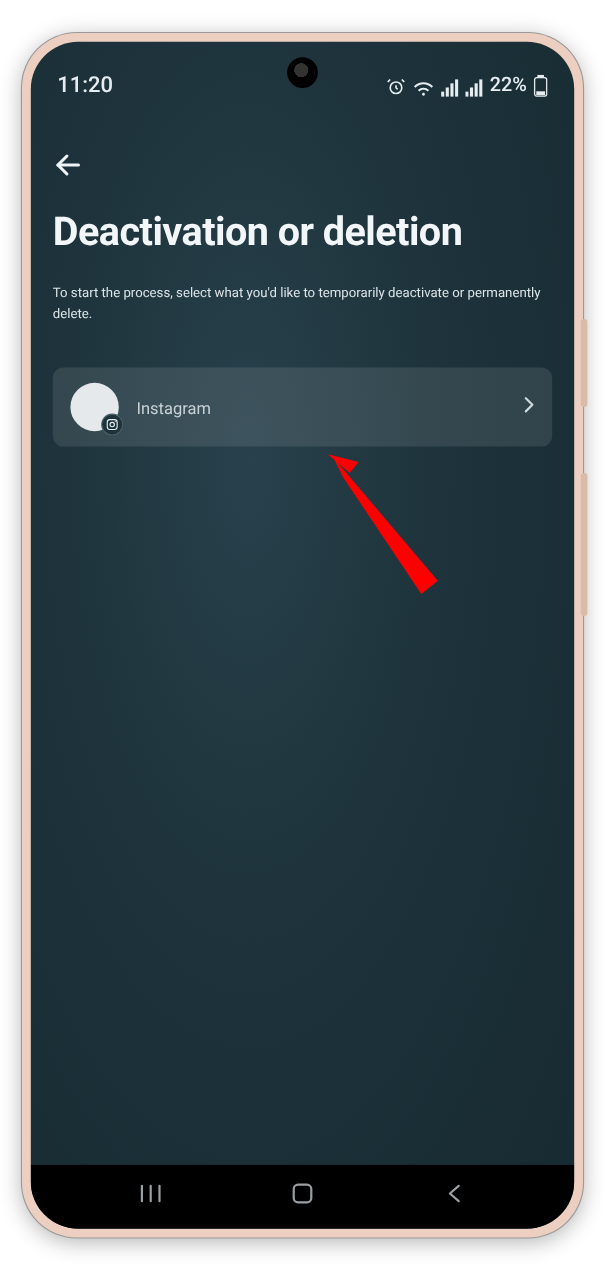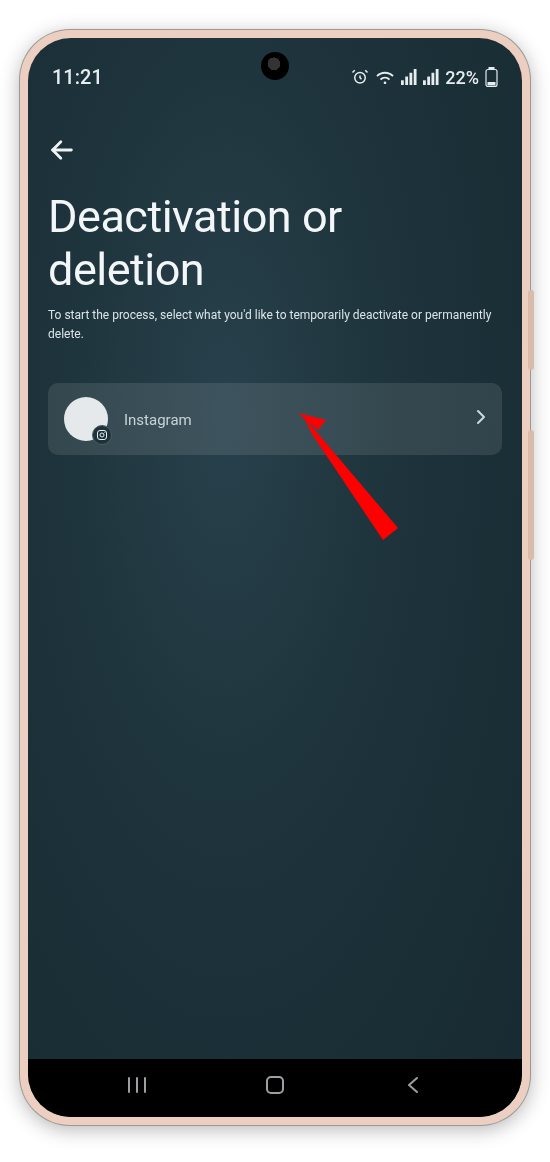--- a/index.html
+++ b/index.html
@@ -42,25 +42,25 @@
       border: 3px solid #000;
       z-index: 5;
     }
     .status-bar {
       position: absolute; top: 0; left: 0; right: 0;
       height: 60px;
       display: flex; justify-content: space-between; align-items: center;
       padding: 18px 24px 0;
       font-size: 20px; font-weight: 500; color: #e6edf0;
     }
-    .status-right { display: flex; align-items: center; gap: 6px; font-size: 18px; }
+    .status-right { display: flex; align-items: flex-end; gap: 6px; font-size: 18px; }
     .svg-ico { display:block; }
     .content { position: absolute; top: 70px; left: 0; right: 0; bottom: 64px; padding: 12px 20px 0; }
     .back-btn { width: 40px; height: 40px; display:flex; align-items:center; justify-content:flex-start; cursor:pointer; margin-top: 10px; margin-bottom: 20px; }
-    .page-title { font-size: 45px; font-weight: 400; color: #f2f6f8; letter-spacing: -0.5px; margin-bottom: 10px; }
+    .page-title { font-size: 36px; font-weight: 700; color: #f2f6f8; letter-spacing: -0.5px; margin-bottom: 25px; }
     .page-subtitle { font-size: 12px; line-height: 1.55; color: #dbe4e7; margin-bottom: 40px; }
     .account-card {
       display:flex; align-items:center; gap:16px;
       padding: 14px 16px;
       border-radius: 10px;
       background: rgba(255,255,255,0.10);
       cursor: pointer;
       position: relative;
     }
     .avatar-wrap { position: relative; width: 44px; height: 44px; }
@@ -94,21 +94,21 @@
 <body>
 
 <div class="phone-frame">
   <div class="side-btn side-right-1"></div>
   <div class="side-btn side-right-2"></div>
 
   <div class="screen">
     <div class="camera-notch"></div>
 
     <div class="status-bar">
-      <span>11:21</span>
+      <span>11:20</span>
       <div class="status-right">
         <svg class="svg-ico" width="18" height="18" viewBox="0 0 24 24" fill="none" stroke="#e6edf0" stroke-width="2">
             <circle cx="12" cy="13" r="7"></circle>
             <path d="M12 10v3l2 2M5 3l-3 3M22 6l-3-3"></path>
           </svg>
         <svg class="svg-ico" width="20" height="16" viewBox="0 0 24 18" fill="#e6edf0">
             <path d="M12 17.5c-.9 0-1.6-.7-1.6-1.6s.7-1.6 1.6-1.6 1.6.7 1.6 1.6-.7 1.6-1.6 1.6zm-4.6-4.6l-1.6-1.6C7.6 9.5 9.7 8.6 12 8.6s4.4.9 6.2 2.7l-1.6 1.6c-1.3-1.3-2.9-2-4.6-2s-3.3.7-4.6 2zM3.2 8.7L1.6 7.1C4.4 4.3 8.1 2.7 12 2.7s7.6 1.6 10.4 4.4l-1.6 1.6C18.5 6.4 15.4 5 12 5S5.5 6.4 3.2 8.7z"></path>
           </svg>
         <svg class="svg-ico" width="16" height="16" viewBox="0 0 17 17" fill="#e6edf0">
             <rect x="0" y="12" width="3" height="5"></rect>

